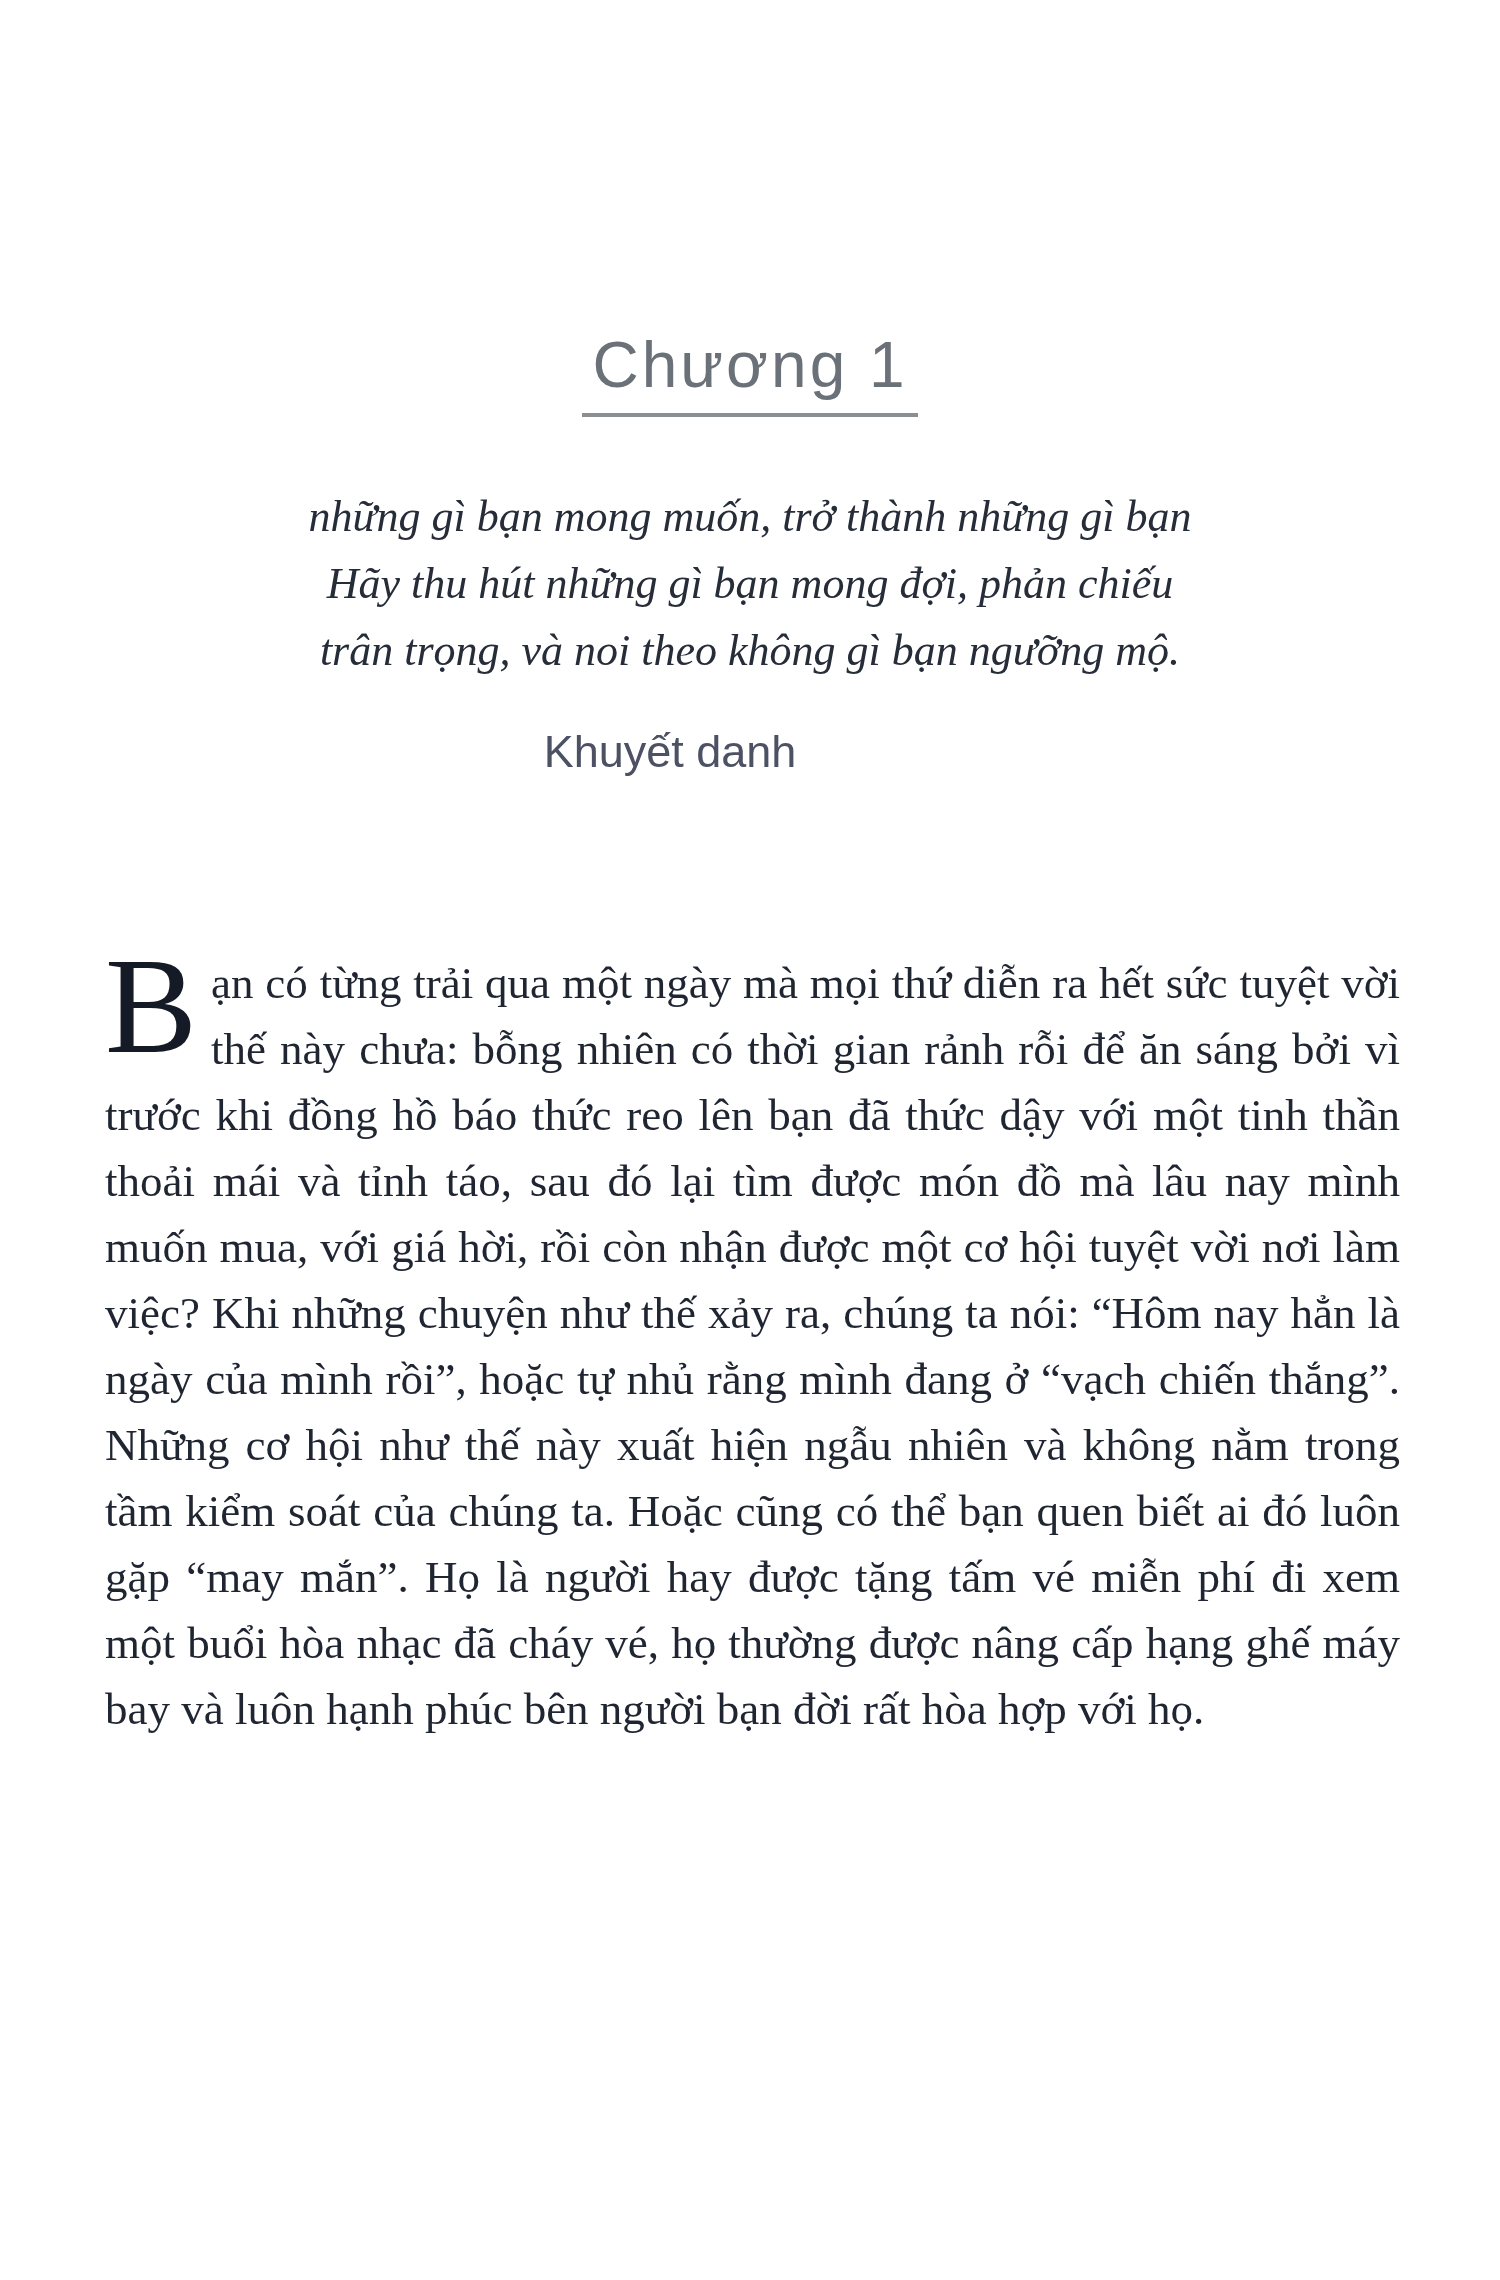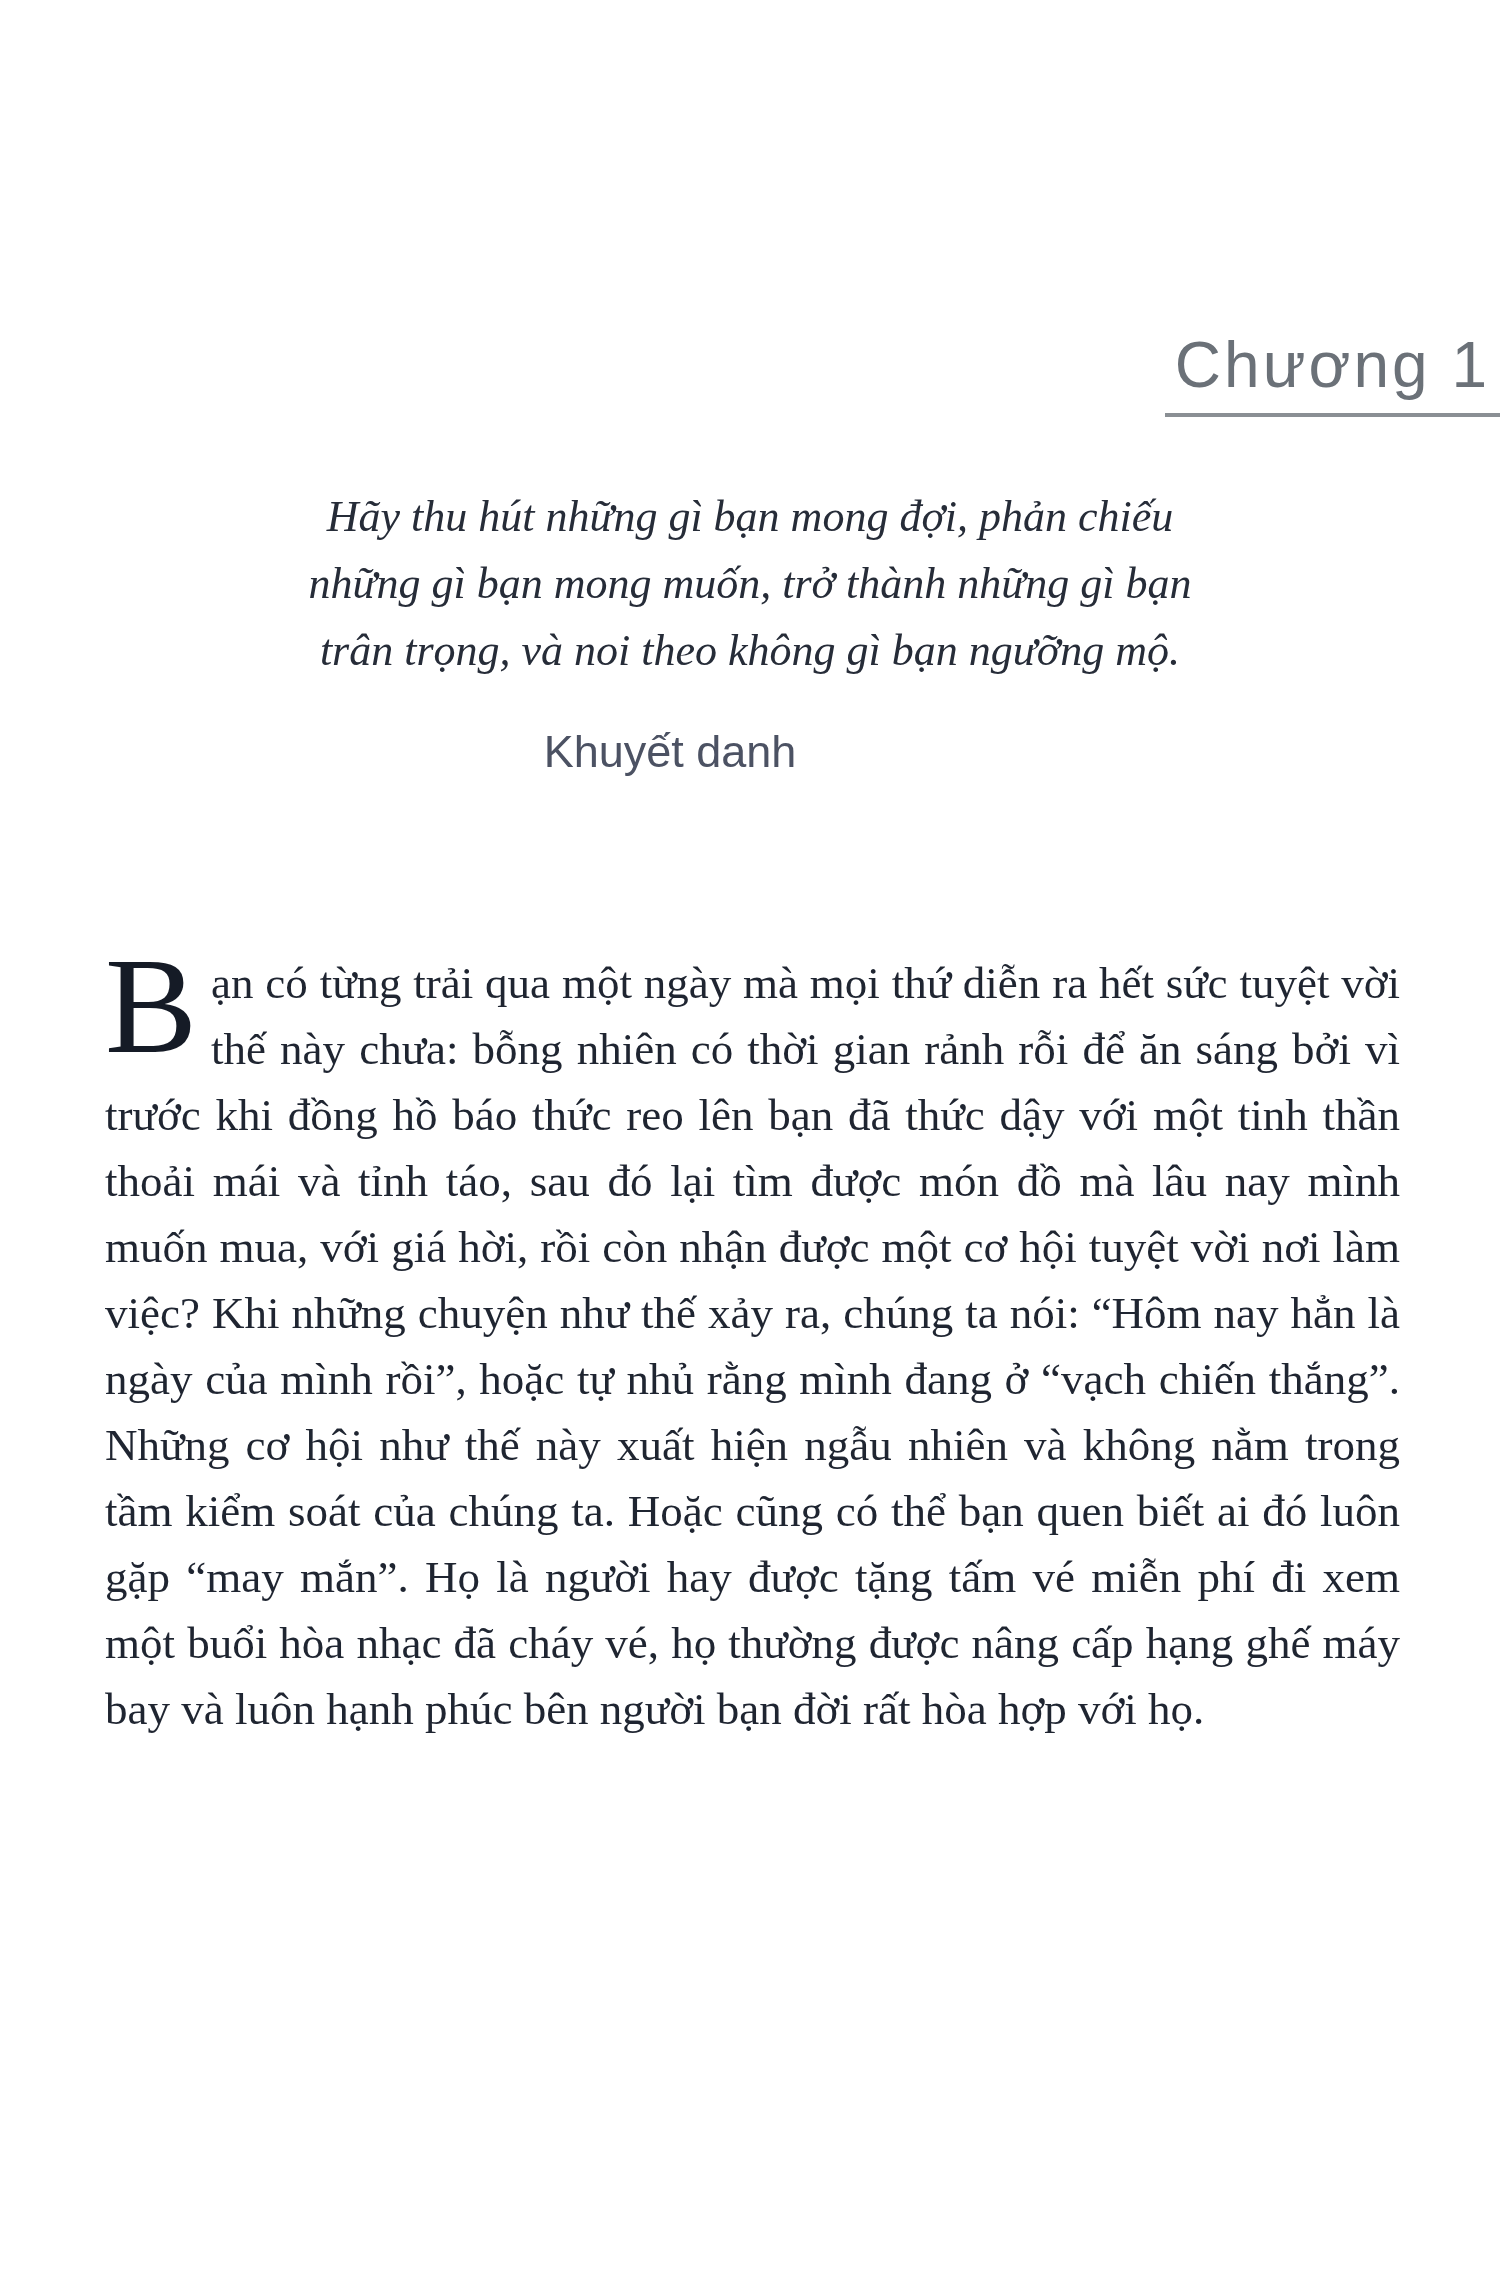--- a/index.html
+++ b/index.html
@@ -11,21 +11,21 @@
     position: relative;
     width: 1500px;
     height: 2280px;
     margin: 0 auto;
     background: #ffffff;
     overflow: hidden;
     font-family: "Liberation Serif", "DejaVu Serif", serif;
   }
   .chapter-label-wrap {
     margin-top: 332px;
-    text-align: right;
+    text-align: center;
   }
   .chapter-label {
     display: inline-block;
     font-family: "Liberation Sans", "DejaVu Sans", sans-serif;
     font-weight: 300;
     font-size: 64px;
     letter-spacing: 3px;
     color: #6b7178;
     padding: 0 10px 14px 10px;
     border-bottom: 4px solid #8a8f94;
@@ -78,22 +78,22 @@
 <body>
 
 <div class="page">
 
   <div class="chapter-label-wrap">
     <div class="chapter-label">Chương 1</div>
   </div>
 
 
   <div class="epigraph">
+    <div>những gì bạn mong muốn, trở thành những gì bạn</div>
     <div>Hãy thu hút những gì bạn mong đợi, phản chiếu</div>
-    <div>những gì bạn mong muốn, trở thành những gì bạn</div>
     <div>trân trọng, và noi theo không gì bạn ngưỡng mộ.</div>
   </div>
 
   <div class="attribution">Khuyết danh</div>
 
   <p class="body-text"><span class="drop-cap">B</span><span>ạn có từng trải qua một ngày mà mọi thứ diễn ra hết sức tuyệt vời thế này chưa: bỗng nhiên có thời gian rảnh rỗi để ăn sáng bởi vì trước khi đồng hồ báo thức reo lên bạn đã thức dậy với một tinh thần thoải mái và tỉnh táo, sau đó lại tìm được món đồ mà lâu nay mình muốn mua, với giá hời, rồi còn nhận được một cơ hội tuyệt vời nơi làm việc? Khi những chuyện như thế xảy ra, chúng ta nói: “Hôm nay hẳn là ngày của mình rồi”, hoặc tự nhủ rằng mình đang ở “vạch chiến thắng”. Những cơ hội như thế này xuất hiện ngẫu nhiên và không nằm trong tầm kiểm soát của chúng ta. Hoặc cũng có thể bạn quen biết ai đó luôn gặp “may mắn”. Họ là người hay được tặng tấm vé miễn phí đi xem một buổi hòa nhạc đã cháy vé, họ thường được nâng cấp hạng ghế máy bay và luôn hạnh phúc bên người bạn đời rất hòa hợp với họ.</span></p>
 
 </div>
 
 </body></html>

